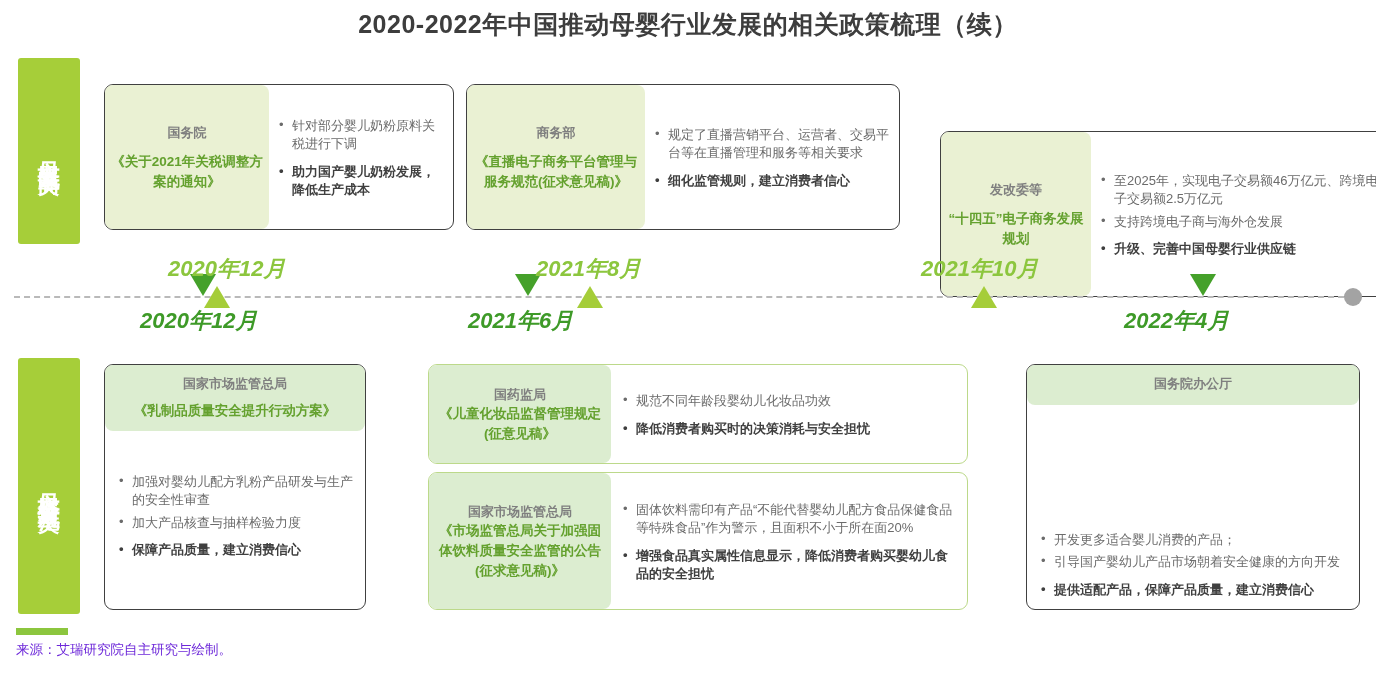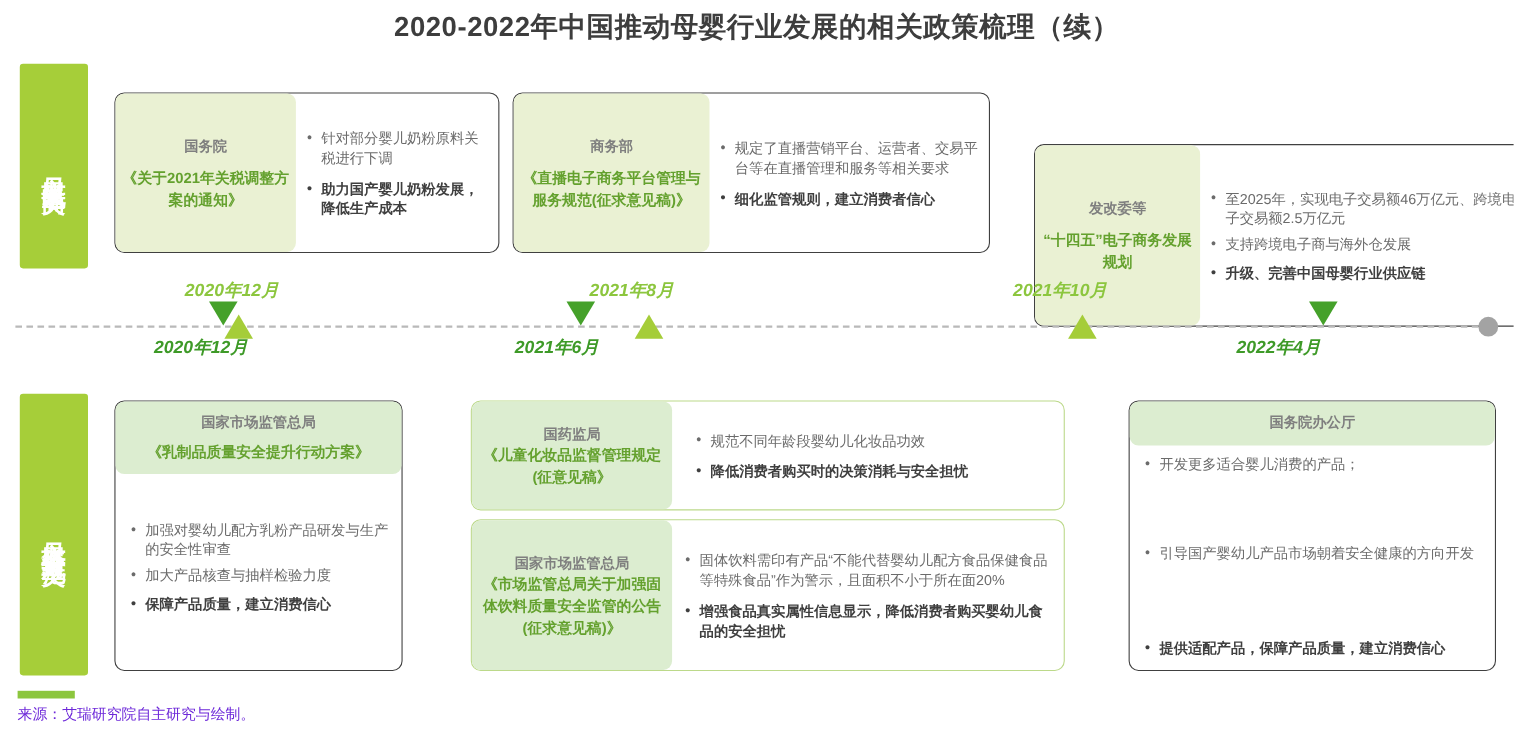--- a/index.html
+++ b/index.html
@@ -124,21 +124,21 @@
     top:-16px;
   }
   .tri.up{
     border-left:13px solid transparent;
     border-right:13px solid transparent;
     border-bottom:22px solid #a5cd39;
     top:-4px;
   }
   .tl-label{
     position:absolute;
-    font-style:italic;font-weight:bold;font-size:16px;
+    font-style:italic;font-weight:bold;font-size:22px;
     white-space:nowrap;
   }
   .tl-label.above{top:-36px;color:#8cc63e;}
   .tl-label.below{top:16px;color:#3e9a28;}
 
   
   .foot-bar{position:absolute;left:16px;top:628px;width:52px;height:7px;background:#8cc63e;}
   .source{
     position:absolute;left:16px;top:641px;
     font-size:13.5px;color:#6d28d9;
@@ -218,21 +218,21 @@
     <div class="agency">国家市场监管总局</div>
     <div class="policy">《乳制品质量安全提升行动方案》</div>
   </div>
   <div class="bullets" style="padding-bottom:22px;">
     <div class="bi" style="margin-bottom:4px;">加强对婴幼儿配方乳粉产品研发与生产的安全性审查</div>
     <div class="bi">加大产品核查与抽样检验力度</div>
     <div class="bi bold">保障产品质量，建立消费信心</div>
   </div>
 </div>
 
-<div class="subcard" style="left:428px;top:364px;width:540px;height:100px;gap:10px;">
+<div class="subcard" style="left:428px;top:364px;width:540px;height:100px;">
   <div class="hd-left" style="width:182px;">
     <div class="agency">国药监局</div>
     <div class="policy">《儿童化妆品监督管理规定(征意见稿》</div>
   </div>
   <div class="bullets">
     <div class="bi">规范不同年龄段婴幼儿化妆品功效</div>
     <div class="bi bold">降低消费者购买时的决策消耗与安全担忧</div>
   </div>
 </div>
 
@@ -244,21 +244,21 @@
   <div class="bullets">
     <div class="bi">固体饮料需印有产品“不能代替婴幼儿配方食品保健食品等特殊食品”作为警示，且面积不小于所在面20%</div>
     <div class="bi bold">增强食品真实属性信息显示，降低消费者购买婴幼儿食品的安全担忧</div>
   </div>
 </div>
 
 <div class="card row2" style="left:1026px;top:364px;width:334px;height:246px;">
   <div class="hd-top">
     <div class="agency">国务院办公厅</div>
   </div>
-  <div class="bullets" style="justify-content:space-between;padding-top:8px;">
+  <div class="bullets" style="justify-content:flex-end;padding-top:32px;">
     <div class="bi" style="margin-bottom:4px;">开发更多适合婴儿消费的产品；</div>
     <div class="bi">引导国产婴幼儿产品市场朝着安全健康的方向开发</div>
     <div class="bi bold">提供适配产品，保障产品质量，建立消费信心</div>
   </div>
 </div>
 
 <div class="foot-bar"></div>
 <div class="source">来源：艾瑞研究院自主研究与绘制。</div>
 
 </body></html>

